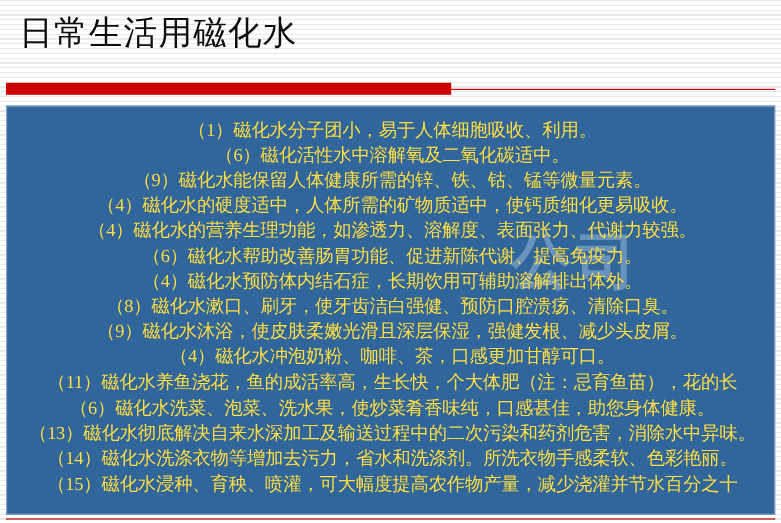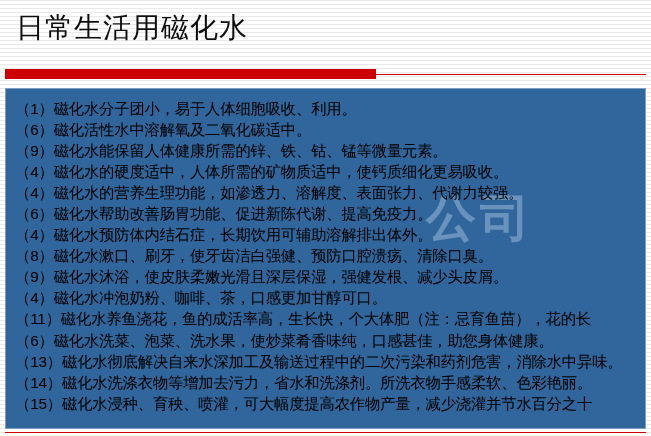--- a/index.html
+++ b/index.html
@@ -21,20 +21,21 @@
     inset: 0;
     background-color: #ffffff;
     background-image: repeating-linear-gradient(
       to bottom,
       rgba(0,0,0,0.085) 0px,
       rgba(0,0,0,0.085) 1px,
       rgba(255,255,255,0) 1px,
       rgba(255,255,255,0) 4px
     );
     overflow: hidden;
+    text-align: center;
   }
 
   
   .title-zone {
     position: absolute;
     left: 0;
     top: 0;
     width: 651px;
     height: 66px;
   }
@@ -99,22 +100,22 @@
 
   #body-lines {
     position: absolute;
     left: 0;
     top: 0;
     width: 641px;
     padding: 9px 8px 0 9px;
     box-sizing: border-box;
   }
   .body-line {
-    color: #000000;
-    font-family: Liberation Sans, sans-serif;
+    color: #fde047;
+    font-family: Liberation Serif, serif;
     font-size: 15.3px;
     line-height: 21.05px;
     white-space: nowrap;
     letter-spacing: -0.15px;
     text-shadow: 0 0 1px rgba(0,0,0,0.15);
   }
 
   
   .rule-bottom {
     position: absolute;

